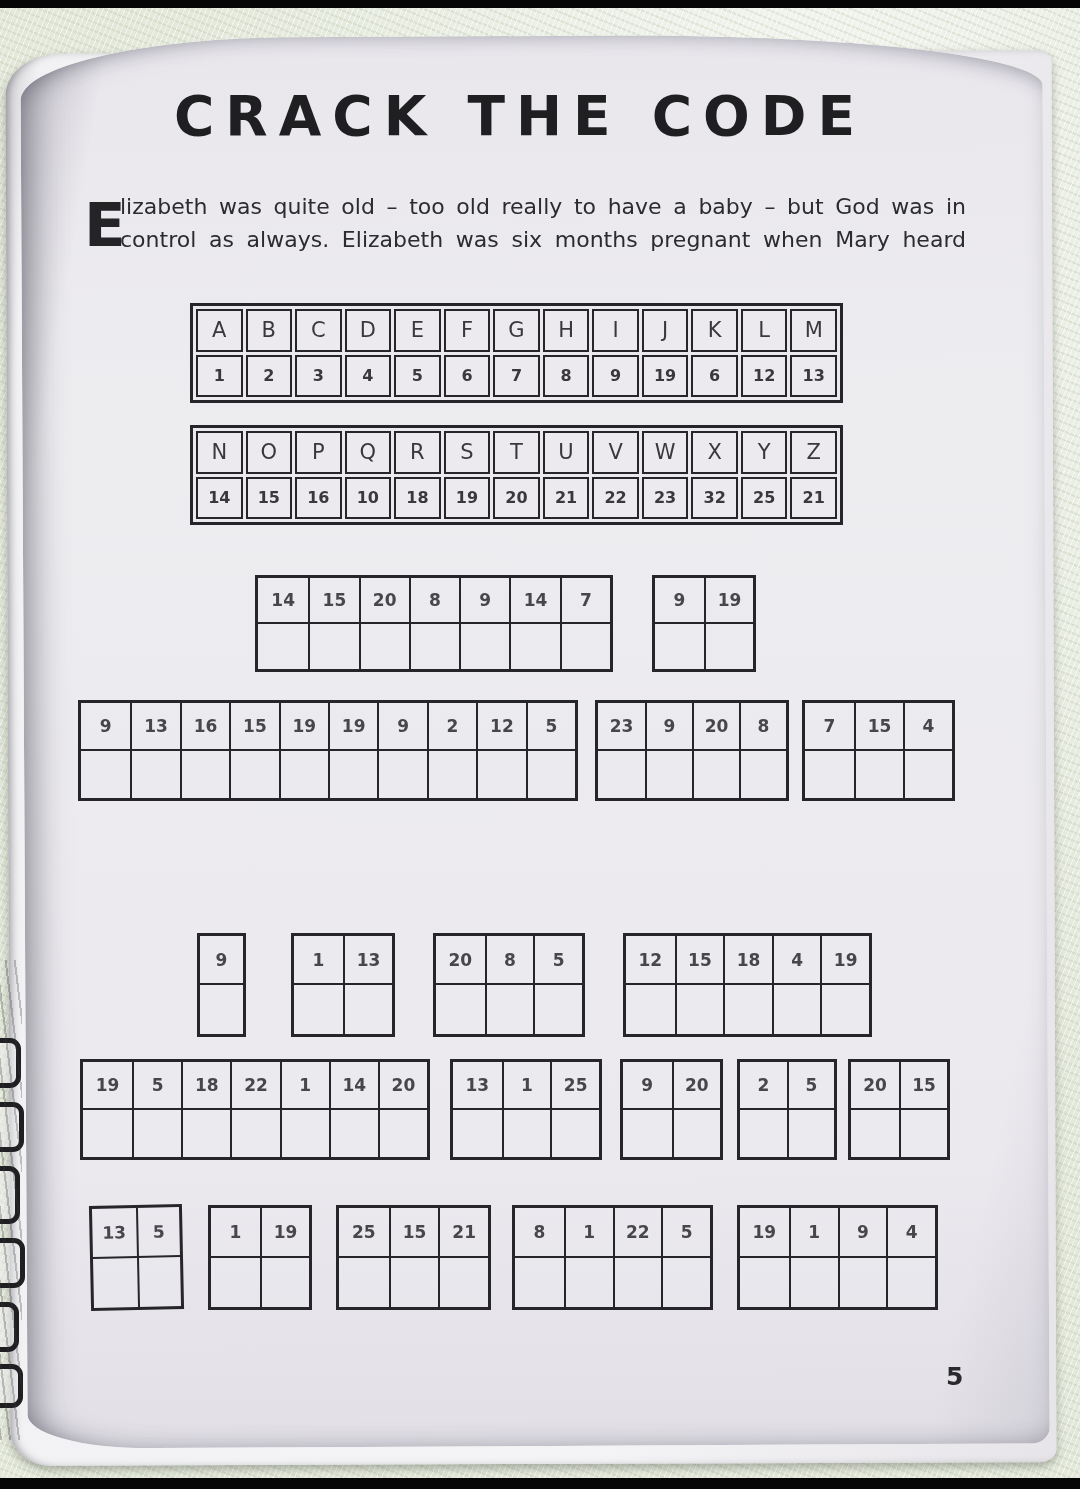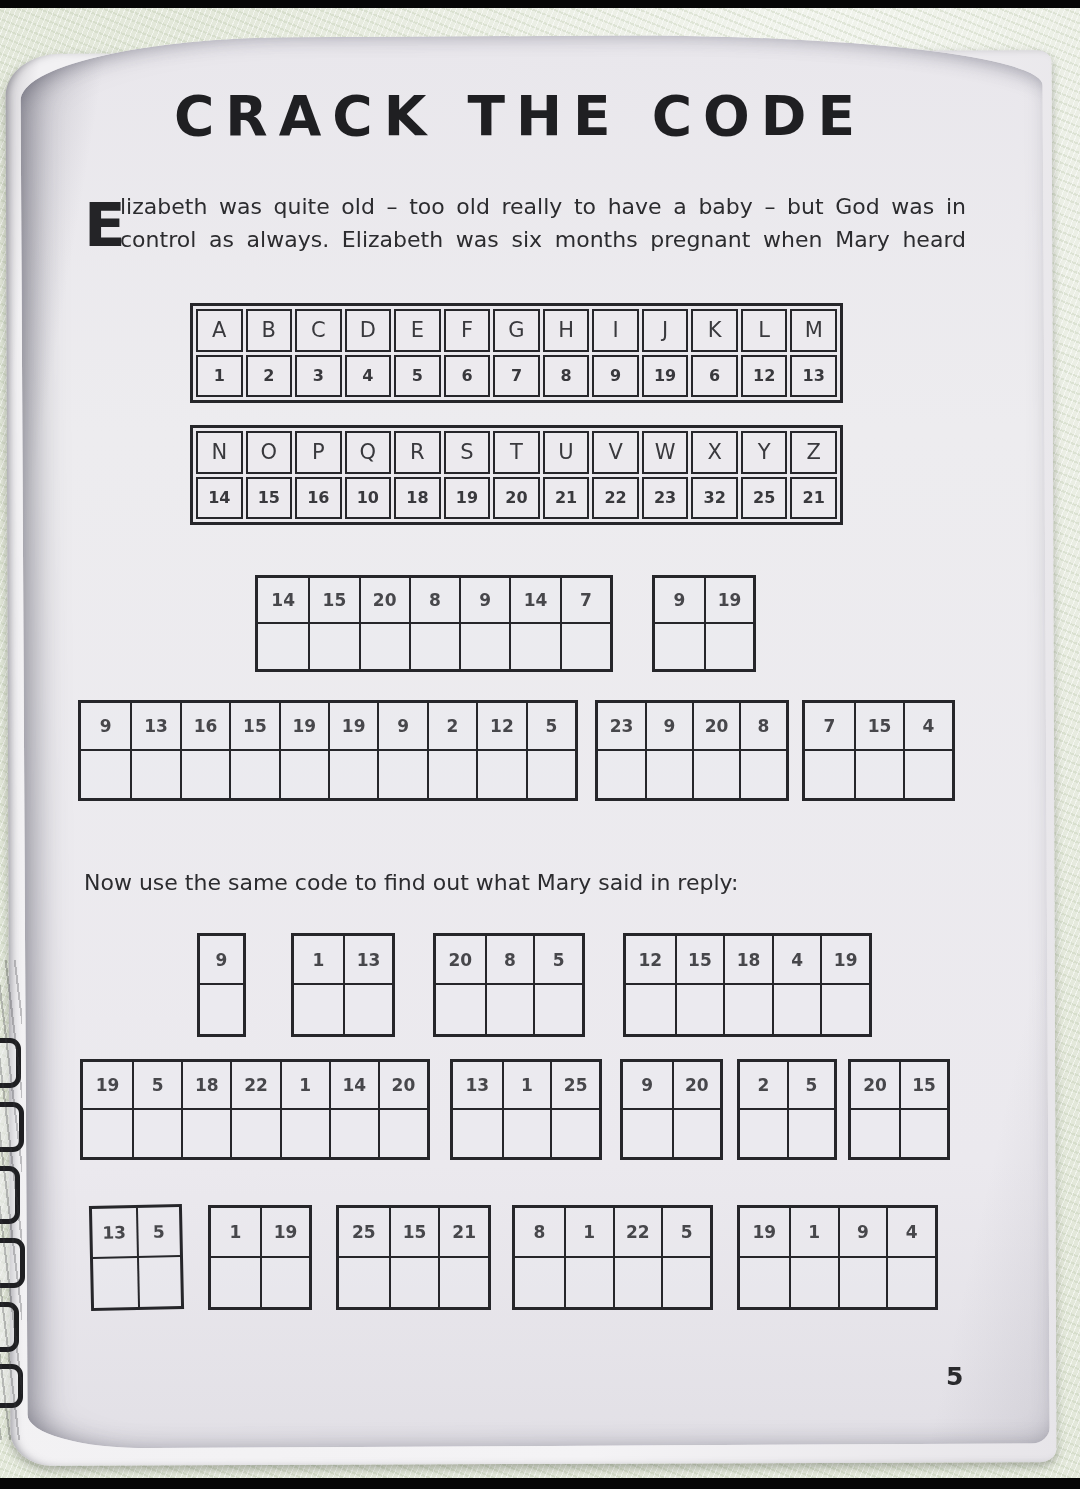--- a/index.html
+++ b/index.html
@@ -235,21 +235,20 @@
       </div>
     <div class="wordbox" style="left: 802px; top: 700px; width: 153px; height: 101px; --cols: 3;">
         <div class="wcell wtop first">7</div>
         <div class="wcell wtop">15</div>
         <div class="wcell wtop">4</div>
         <div class="wcell wbot first"></div>
         <div class="wcell wbot"></div>
         <div class="wcell wbot"></div>
       </div>
 
-    <div class="prompt">Now use the same code to find out what Mary said in reply:</div>
 
     <div class="wordbox" style="left: 197px; top: 933px; width: 49px; height: 104px; --cols: 1;">
         <div class="wcell wtop first">9</div>
         <div class="wcell wbot first"></div>
       </div>
     <div class="wordbox" style="left: 291px; top: 933px; width: 104px; height: 104px; --cols: 2;">
         <div class="wcell wtop first">1</div>
         <div class="wcell wtop">13</div>
         <div class="wcell wbot first"></div>
         <div class="wcell wbot"></div>

